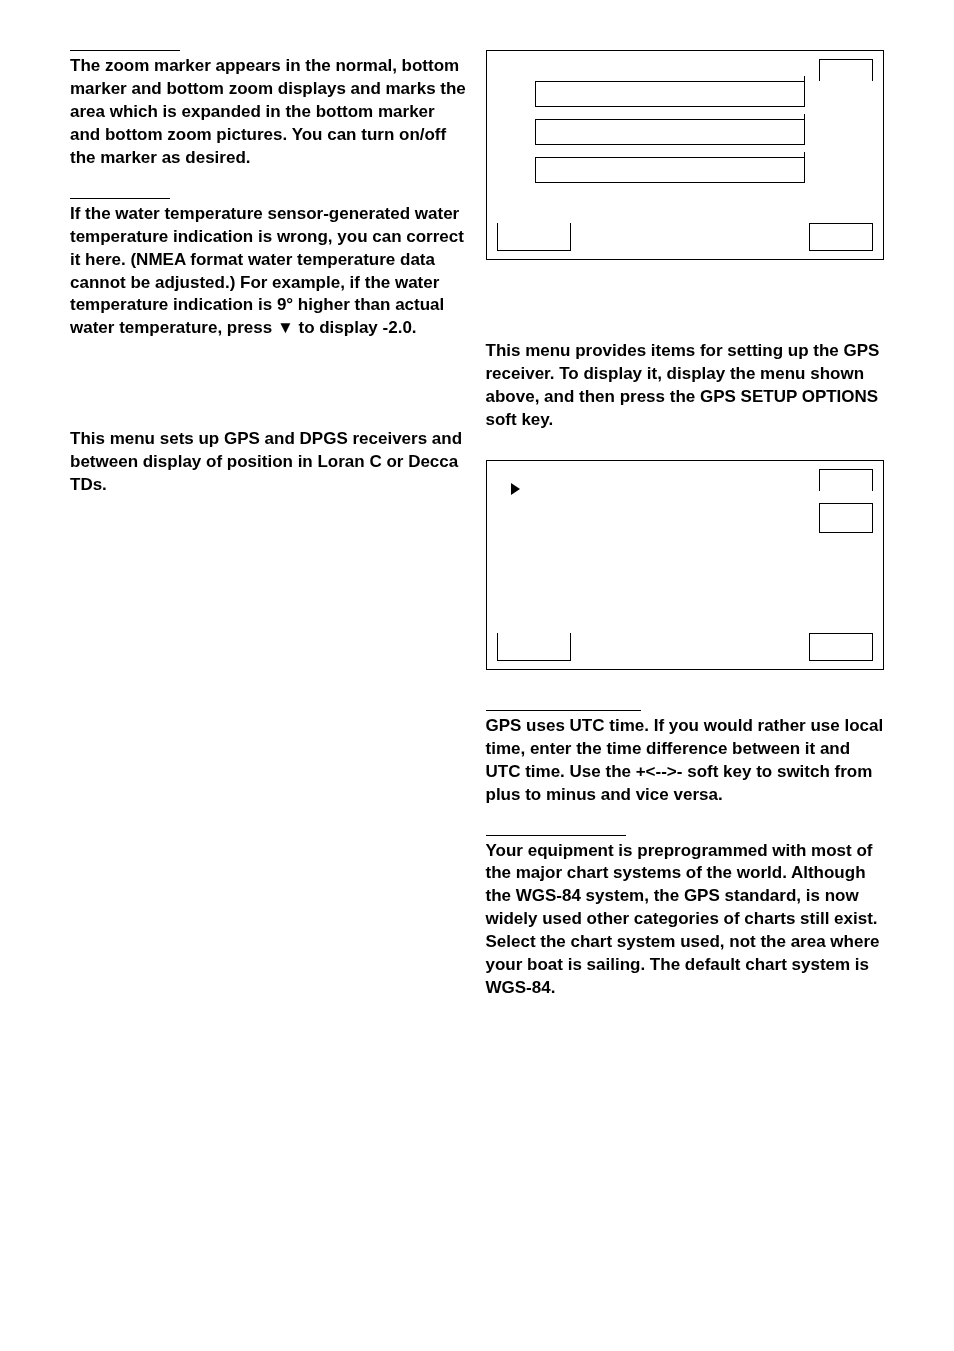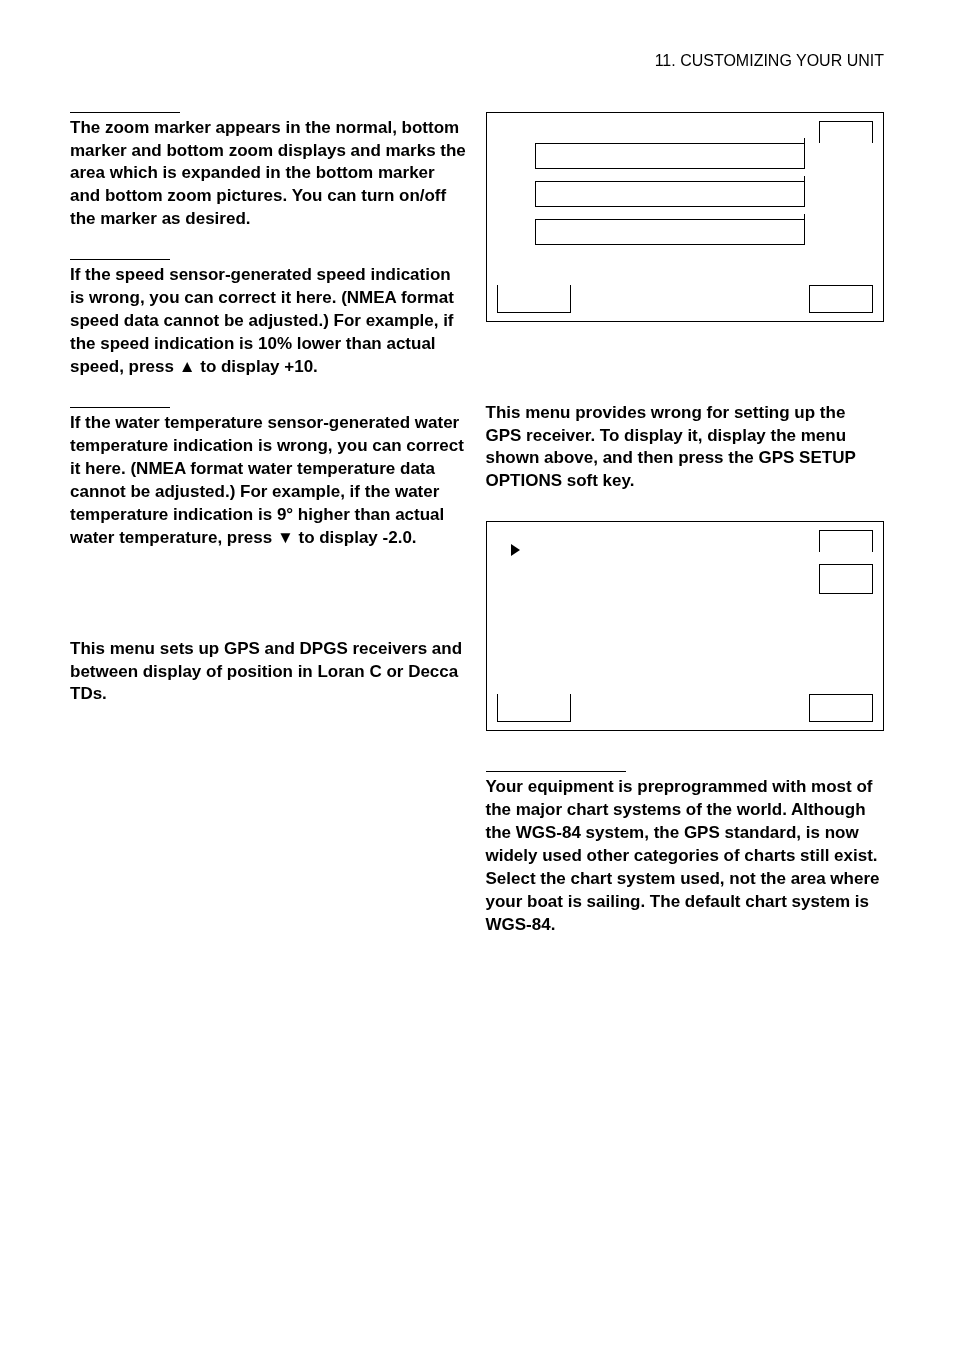--- a/index.html
+++ b/index.html
@@ -72,35 +72,30 @@
   .fig2 .smallbox { position:absolute; top:42px; right:10px; width:54px; height:30px; border:1.5px solid #000; }
   .fig2 .botleft { position:absolute; left:10px; bottom:8px; width:74px; height:28px; border:1.5px solid #000; border-top:none; }
   .fig2 .botright { position:absolute; right:10px; bottom:8px; width:64px; height:28px; border:1.5px solid #000; }
 
   .section-spacer { height: 60px; }
 </style>
 </head>
 <body>
 
 <div class="page">
-  <div class="page-header">11. CUSTOMIZING YOUR UNIT</div>
 
   <div class="columns">
 
     <div class="col">
 
       <div class="block">
         <div class="rule w80"></div>
         <p class="para">The zoom marker appears in the normal, bottom marker and bottom zoom displays and marks the area which is expanded in the bottom marker and bottom zoom pictures. You can turn on/off the marker as desired.</p>
       </div>
 
-      <div class="block">
-        <div class="rule w72"></div>
-        <p class="para">If the speed sensor-generated speed indication is wrong, you can correct it here. (NMEA format speed data cannot be adjusted.) For example, if the speed indication is 10% lower than actual speed, press ▲ to display +10.</p>
-      </div>
 
       <div class="block">
         <div class="rule w72"></div>
         <p class="para">If the water temperature sensor-generated water temperature indication is wrong, you can correct it here. (NMEA format water temperature data cannot be adjusted.) For example, if the water temperature indication is 9° higher than actual water temperature, press ▼ to display -2.0.</p>
       </div>
 
 
       <div class="section-spacer"></div>
 
       <div class="block">
@@ -123,33 +118,37 @@
         <div class="bar b3">
             <div class="tick"></div>
           </div>
         <div class="botleft"></div>
         <div class="botright"></div>
       </div>
 
       <div style="height:40px;"></div>
 
       <div class="block">
-        <p class="para">This menu provides wrong for setting up the GPS receiver. To display it, display the menu shown above, and then press the GPS SETUP OPTIONS soft key.</p>
+        <p class="para">This menu provides items for setting up the GPS receiver. To display it, display the menu shown above, and then press the GPS SETUP OPTIONS soft key.</p>
       </div>
 
       <div class="fig fig2">
         <div class="topcap"></div>
         <div class="tri"></div>
         <div class="smallbox"></div>
         <div class="botleft"></div>
         <div class="botright"></div>
       </div>
 
       <div style="height:40px;"></div>
 
+      <div class="block">
+        <div class="rule w140"></div>
+        <p class="para">GPS uses UTC time. If you would rather use local time, enter the time difference between it and UTC time. Use the +&lt;--&gt;- soft key to switch from plus to minus and vice versa.</p>
+      </div>
 
       <div class="block">
         <div class="rule w130"></div>
         <p class="para">Your equipment is preprogrammed with most of the major chart systems of the world. Although the WGS-84 system, the GPS standard, is now widely used other categories of charts still exist. Select the chart system used, not the area where your boat is sailing. The default chart system is WGS-84.</p>
       </div>
 
     </div>
   </div>
 </div>
 

